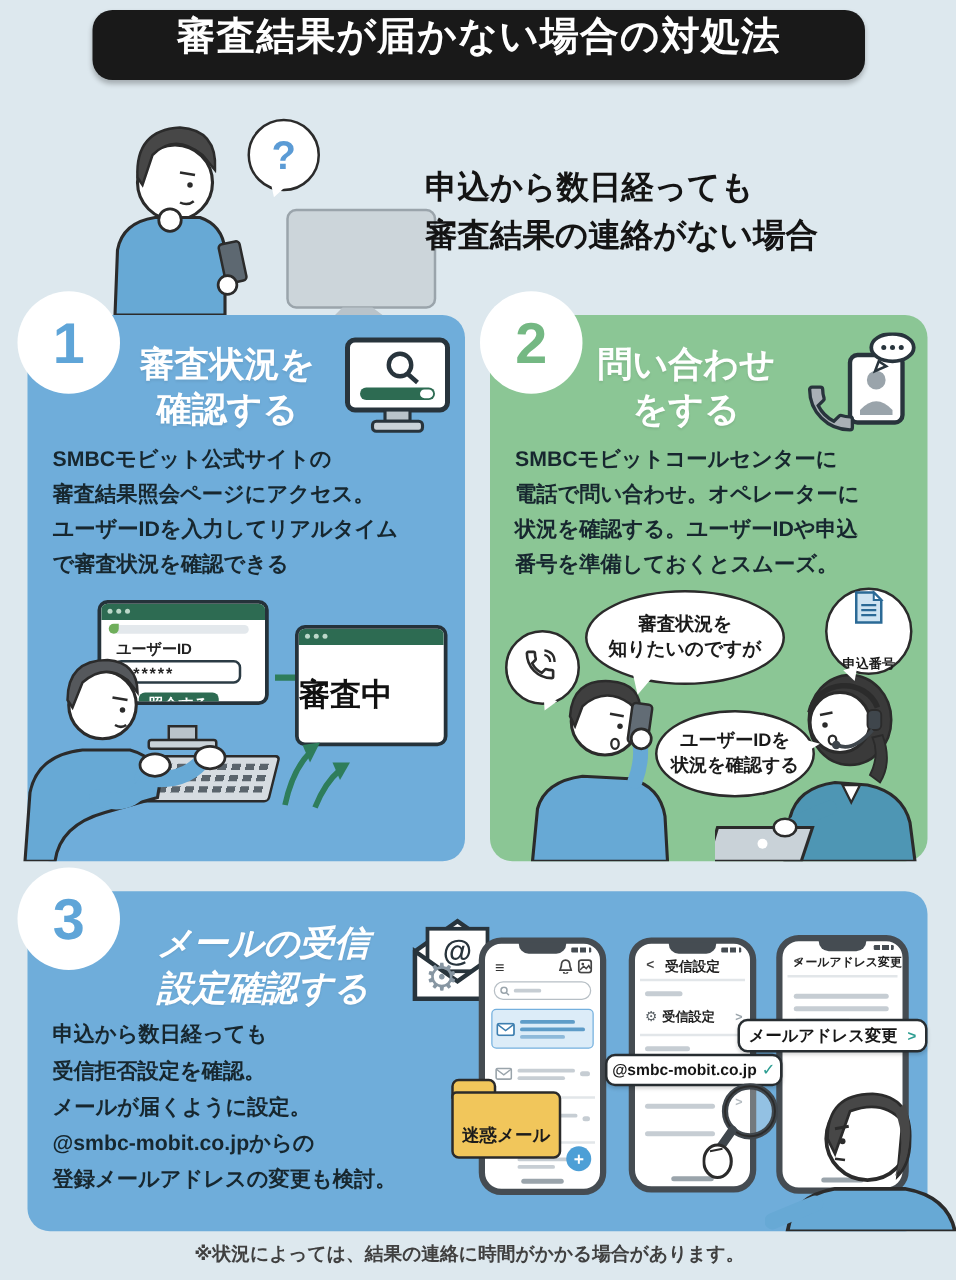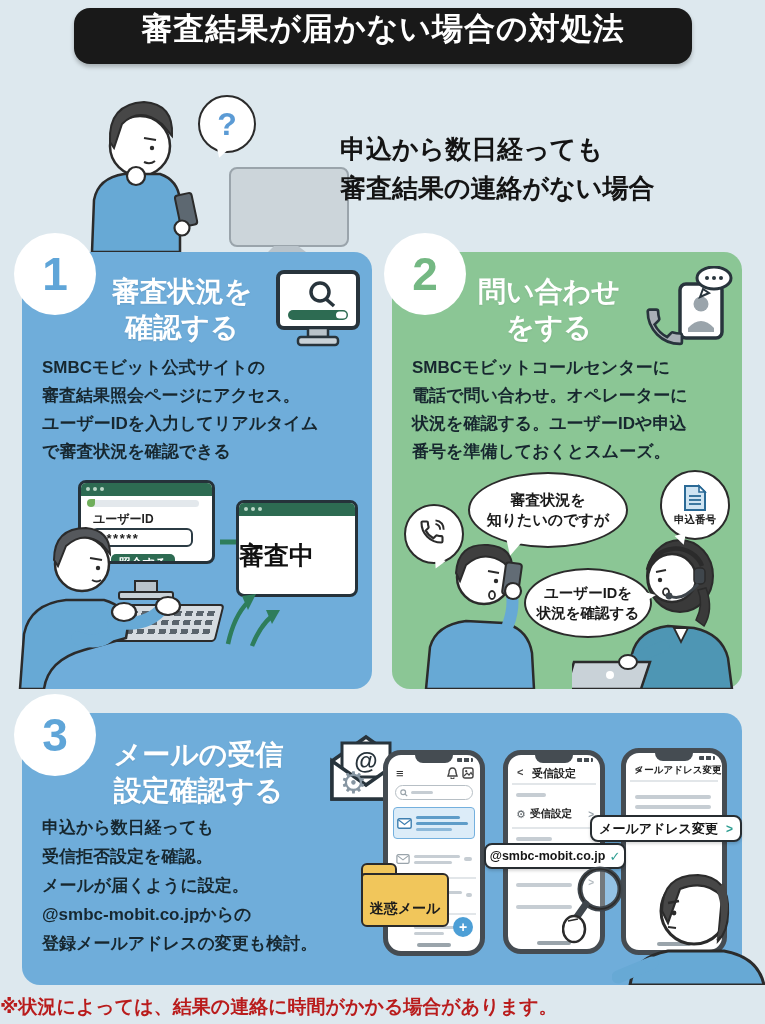--- a/index.html
+++ b/index.html
@@ -50,21 +50,21 @@
     linear-gradient(90deg,#454c52 0 5px,transparent 5px 7px,#454c52 7px 12px,transparent 12px 14px,#454c52 14px);border-radius:1px;}
   .homebar{position:absolute;bottom:4px;left:50%;transform:translateX(-50%);width:34px;height:4px;background:#9aa4ab;border-radius:2px;}
   .ph-head{position:absolute;top:11px;left:0;right:0;text-align:center;font-weight:800;color:#222;}
   .ph-back{position:absolute;top:11px;left:9px;color:#444;font-weight:700;}
   .pill{position:absolute;background:#fff;border:2.5px solid #272d31;border-radius:8px;display:flex;align-items:center;
     justify-content:center;gap:4px;z-index:4;box-sizing:border-box;box-shadow:0 2px 3px rgba(0,0,0,.15);}
   .mailrow{position:absolute;left:5px;right:5px;display:flex;align-items:center;gap:4px;padding:4px 3px;box-sizing:border-box;}
   .mlines{flex:1;display:flex;flex-direction:column;gap:3px;}
   .mlines i{display:block;height:3px;border-radius:2px;background:#c7ced4;}
   .chev{color:#9aa4ab;font-weight:700;}
-  .footnote{left:0;right:14px;top:994px;text-align:left;font-size:19px;font-weight:700;color:#b91c1c;}
+  .footnote{left:0;right:14px;top:994px;text-align:center;font-size:15px;font-weight:700;color:#404040;}
 </style>
 </head>
 <body>
 
 <div id="canvas">
 
   <div class="abs title-bar">
     <span>審査結果が届かない場合の対処法</span>
   </div>
 
@@ -249,38 +249,38 @@
       <circle cx="97" cy="66" r="3.4" fill="#3f464c"></circle>
       <path d="M56,159 L60,124 Q66,100 96,96 L122,98 Q150,104 156,128 L160,159 Z" fill="#4e96b4" stroke="#2b2b2b" stroke-width="2.5"></path>
       <path d="M102,98 L109,112 L116,98 Z" fill="#fff" stroke="#2b2b2b" stroke-width="1.8"></path>
       <path d="M92,116 Q72,124 58,132" stroke="#4e96b4" stroke-width="11" fill="none" stroke-linecap="round"></path>
       <path d="M2,132 L78,132 L69,159 L-6,159 Z" fill="#c9d2d8" stroke="#2b2b2b" stroke-width="2.5"></path>
       <circle cx="38" cy="145" r="4" fill="#fff"></circle>
       <ellipse cx="56" cy="132" rx="9" ry="7" fill="#fff" stroke="#2b2b2b" stroke-width="2"></ellipse>
     </svg>
 
     <div class="abs" style="left:268px;top:218px;width:66px;height:66px;background:#fff;border:2.5px solid #2b2b2b;border-radius:50%;z-index:4;
-                display:flex;flex-direction:column;align-items:center;justify-content:center;">
+                display:flex;flex-direction:column;align-items:center;justify-content:space-between;">
       <svg style="width:26px;height:28px;" viewBox="0 0 26 28">
         <path d="M3,2 L17,2 L23,8 L23,26 L3,26 Z" fill="#cfe4f2" stroke="#2b6a96" stroke-width="2"></path>
         <path d="M17,2 L17,8 L23,8 Z" fill="#fff" stroke="#2b6a96" stroke-width="1.6"></path>
         <line x1="7" y1="12" x2="19" y2="12" stroke="#2b6a96" stroke-width="1.8"></line>
         <line x1="7" y1="16" x2="19" y2="16" stroke="#2b6a96" stroke-width="1.8"></line>
         <line x1="7" y1="20" x2="19" y2="20" stroke="#2b6a96" stroke-width="1.8"></line>
       </svg>
       <div style="font-size:10.5px;font-weight:800;color:#1a1a1a;margin-top:1px;">申込番号</div>
     </div>
     <div class="tail" style="left:284px;top:282px;border-left:6px solid transparent;border-right:6px solid transparent;border-top:11px solid #fff;transform:rotate(-18deg);"></div>
   </div>
 
   <div id="card3" class="abs card blue">
     <div class="num-circle num-blue">
       <span>3</span>
     </div>
-    <div class="card-title" style="left:64px;top:24px;width:225px;">
+    <div class="card-title" style="left:76px;top:24px;width:225px;font-style:italic;">
       <div>メールの受信</div>
       <div>設定確認する</div>
     </div>
 
     <svg class="abs" style="left:296px;top:14px;width:104px;height:88px;" viewBox="0 0 104 88">
       <polygon points="14,34 48,10 82,34 82,72 14,72" fill="#fff" stroke="#28343c" stroke-width="3.5"></polygon>
       <rect x="24" y="16" width="48" height="34" fill="#fff" stroke="#28343c" stroke-width="3"></rect>
       <text x="48" y="42" text-anchor="middle" font-size="24" font-weight="bold" fill="#28343c">@</text>
       <path d="M14,34 L48,58 L82,34 L82,72 L14,72 Z" fill="#fff" stroke="#28343c" stroke-width="3.5"></path>
       <g>

